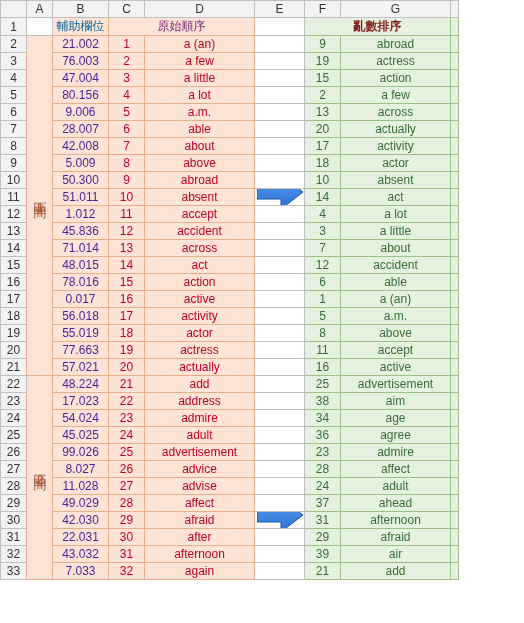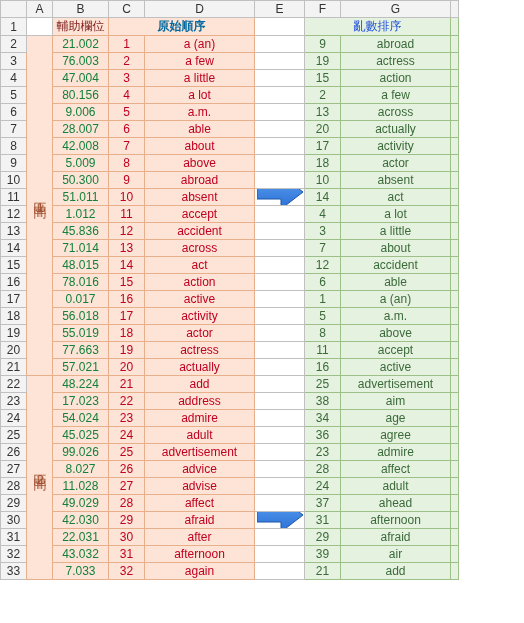--- a/index.html
+++ b/index.html
@@ -41,26 +41,26 @@
   .colF { width: 36px; }
   .colG { width: 110px; }
   .colH { width: 8px; }
 
   .peach { background: #fde4d6; }
   .orange-border { border: 1px solid #e8b08a !important; }
 
   .green { background: #e6f2e0; }
   .green-b { border: 1px solid #9cc088 !important; }
 
-  .hdr-red { color: #0369a1; font-weight: bold; }
-  .hdr-green { color: #1d4ed8; font-weight: normal; }
-
-  .gray { color: #15803d; text-align: right; }
+  .hdr-red { color: #701a75; font-weight: normal; }
+  .hdr-green { color: #7f1d1d; font-weight: bold; }
+
+  .gray { color: #4c1d95; text-align: right; }
   .red { color: #c00020; }
-  .dark { color: #7f1d1d; }
+  .dark { color: #0369a1; }
   .gtxt { color: #3a6a3a; }
 
   .vlabel {
     background: #fde4d6;
     color: #a05030;
     writing-mode: vertical-rl;
     text-orientation: upright;
     letter-spacing: 4px;
     font-size: 13px;
   }

